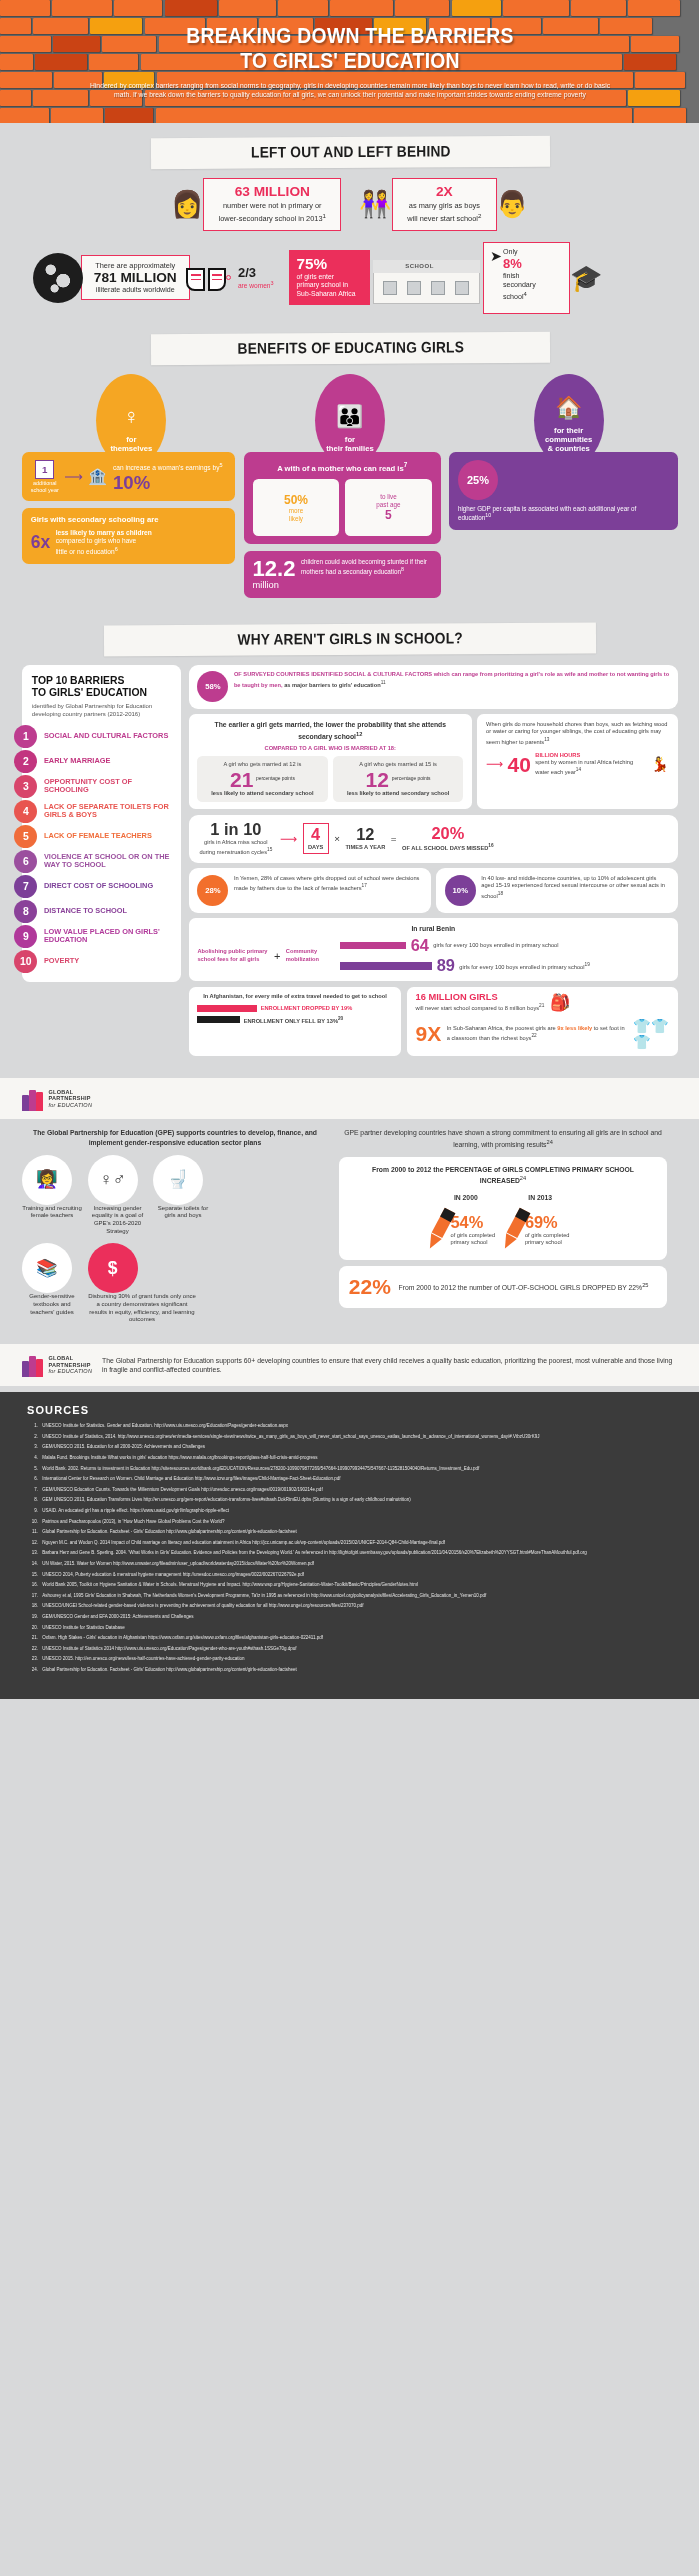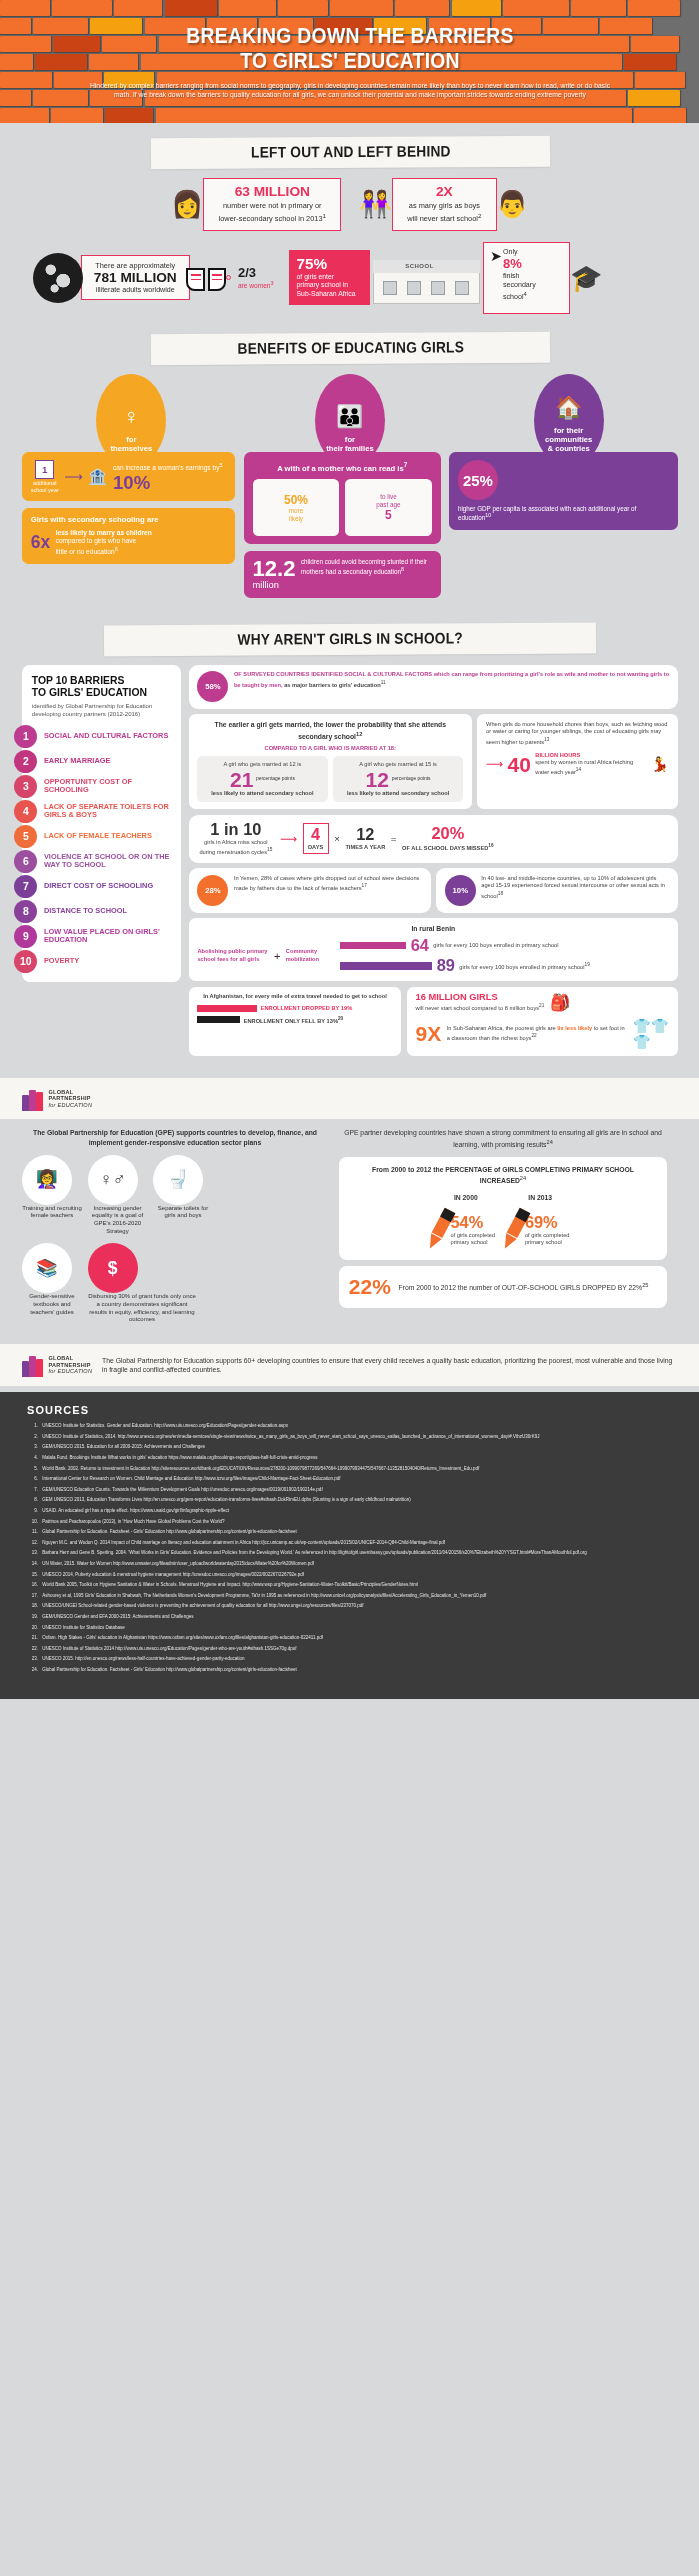--- a/index.html
+++ b/index.html
@@ -475,21 +475,21 @@
             </div>
             <div style="font-size:6.3px;line-height:7.7px;">
               <span>children could avoid becoming stunted if their mothers had a secondary education</span><sup>8</sup>
             </div>
           </div>
         </div>
 
         <div class="col-c">
           <div style="display:flex;gap:6.6px;">
             <div class="card c-pu" style="flex:1">
-              <div style="width:40px;height:40px;border-radius:50%;background:#bd3c8f;color:#fff;display:flex;align-items:center;justify-content:center;font-size:15px;font-weight:bold;margin-bottom:4.4px;">
+              <div style="width:40px;height:40px;border-radius:50%;background:#bd3c8f;color:#fff;display:flex;align-items:center;justify-content:center;font-size:11px;font-weight:bold;margin-bottom:4.4px;">
                   <span>25%</span>
                 </div>
               <div style="font-size:6.3px;line-height:7.7px;">
                 <span>higher GDP per capita is associated with each additional year of education</span><sup>10</sup>
               </div>
             </div>
           </div>
         </div>
       </div>
     </div>

